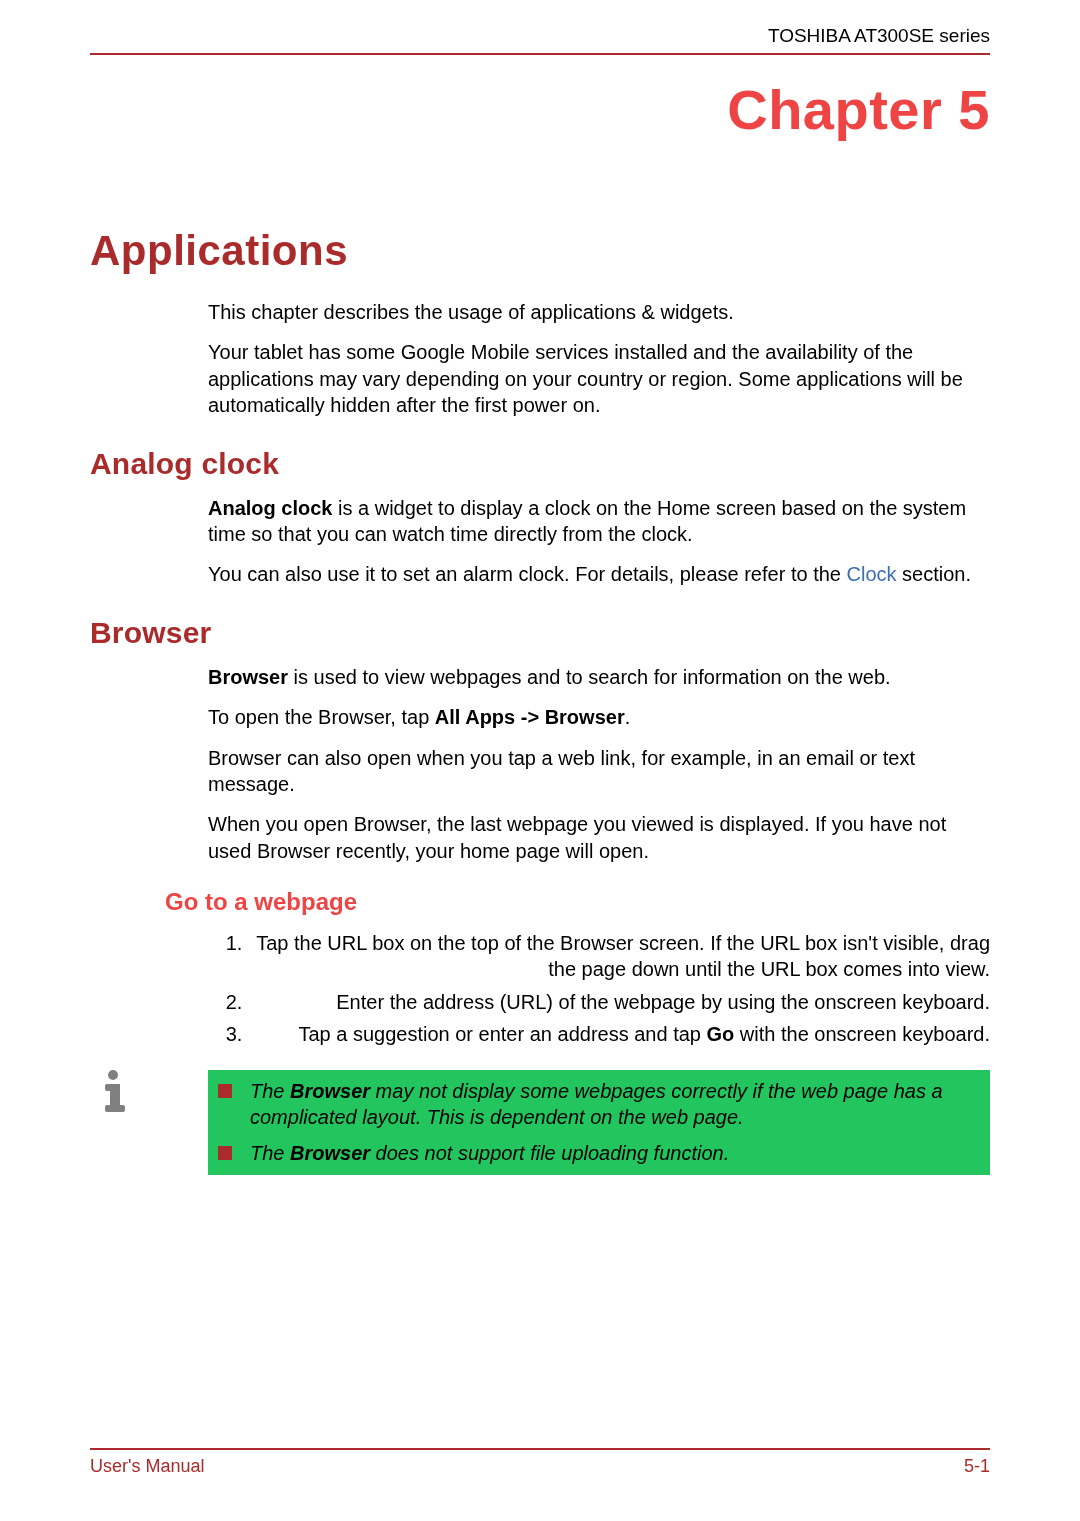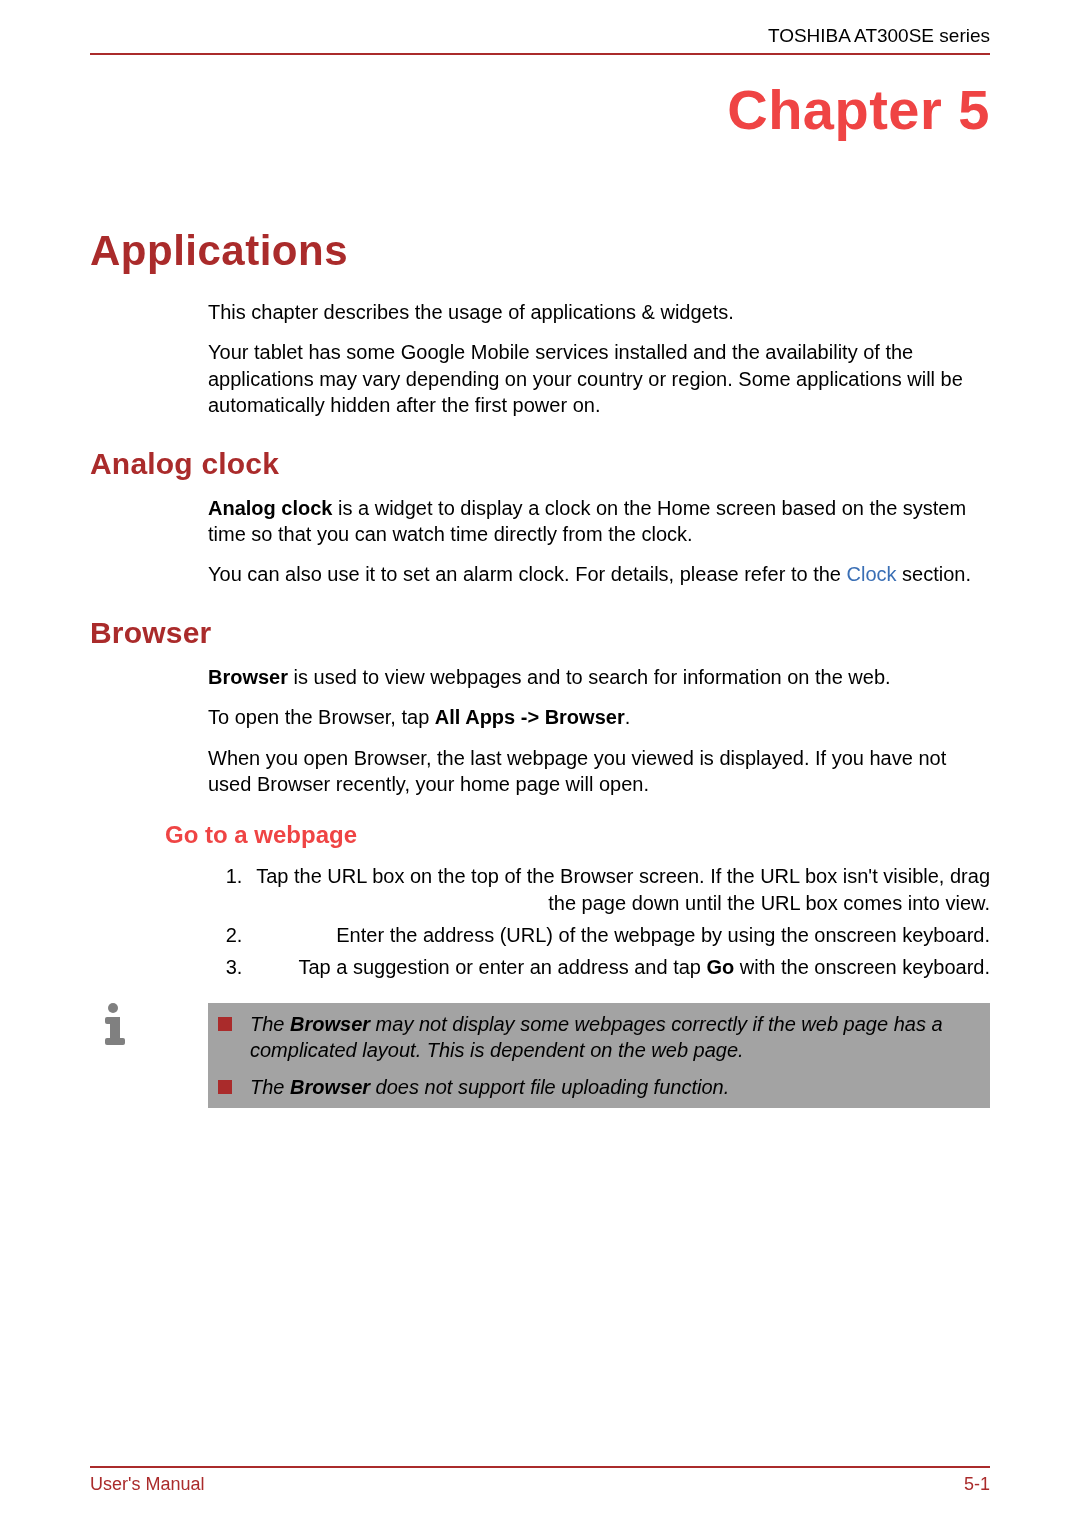--- a/index.html
+++ b/index.html
@@ -76,21 +76,21 @@
     padding-left: 40px;
     font-size: 20px;
     line-height: 1.32;
     text-align: right;
   }
   ol.steps li {
     padding-left: 4px;
     margin-bottom: 6px;
   }
   .note-box {
-    background: #a3a3a3;
+    background: #22c55e;
     margin-top: 8px;
     padding: 8px 10px 8px 10px;
     font-size: 20px;
     line-height: 1.32;
     font-style: italic;
   }
   .note-row {
     display: flex;
     align-items: flex-start;
   }
@@ -115,21 +115,21 @@
     height: 14px;
     background: #aa2b2b;
     flex: 0 0 14px;
     margin-top: 6px;
     margin-right: 18px;
   }
   .footer {
     position: absolute;
     left: 90px;
     right: 90px;
-    bottom: 26px;
+    bottom: 44px;
   }
   .hr-bottom {
     border: none;
     border-top: 2px solid #aa2b2b;
     margin: 0 0 6px 0;
   }
   .footer-row {
     display: flex;
     justify-content: space-between;
     font-size: 18px;
@@ -165,20 +165,21 @@
   </div>
 
   <div class="h2">Browser</div>
   <div class="body-block">
     <p>
       <b>Browser</b><span> is used to view webpages and to search for information on the web.</span>
     </p>
     <p>
       <span>To open the Browser, tap </span><b>All Apps -&gt; Browser</b><span>.</span>
     </p>
+    <p>Browser can also open when you tap a web link, for example, in an email or text message.</p>
     <p>When you open Browser, the last webpage you viewed is displayed. If you have not used Browser recently, your home page will open.</p>
   </div>
 
   <div class="h3">Go to a webpage</div>
   <div class="body-block">
     <ol class="steps">
       <li>Tap the URL box on the top of the Browser screen. If the URL box isn't visible, drag the page down until the URL box comes into view.</li>
       <li>Enter the address (URL) of the webpage by using the onscreen keyboard.</li>
       <li>
         <span>Tap a suggestion or enter an address and tap </span><b>Go</b><span> with the onscreen keyboard.</span>

